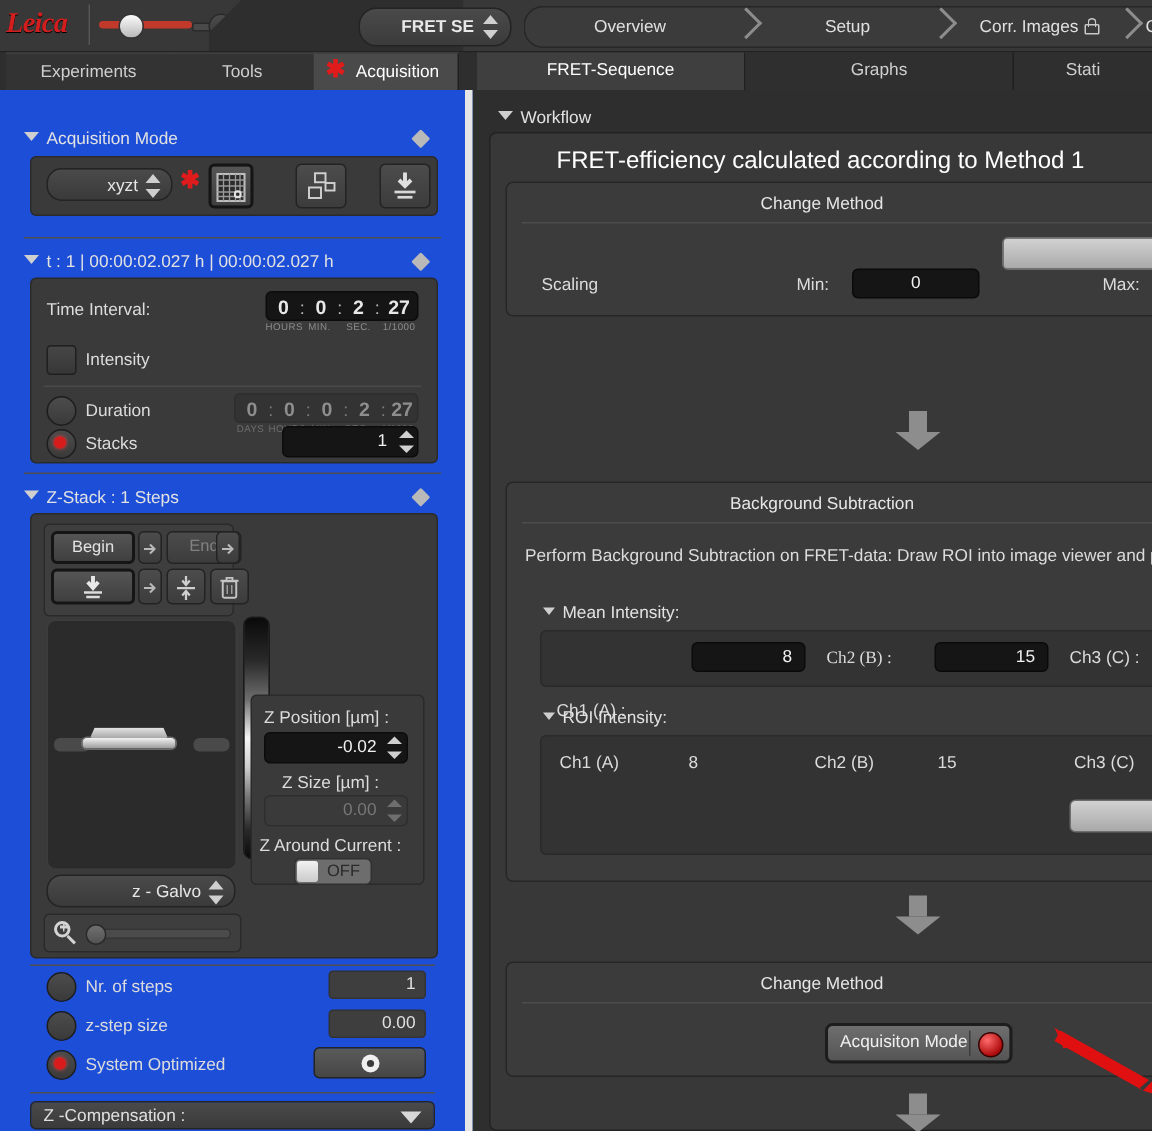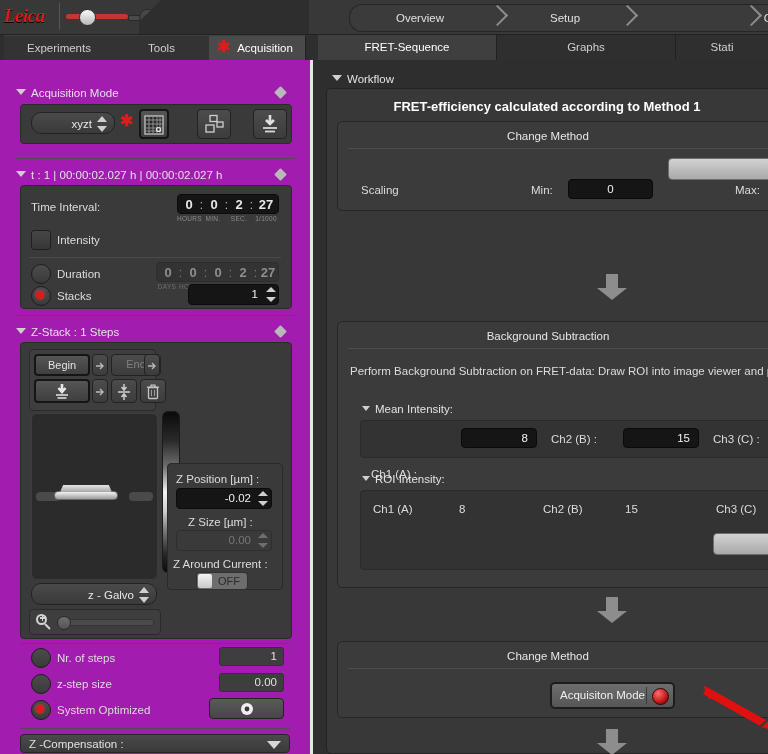--- a/index.html
+++ b/index.html
@@ -65,22 +65,22 @@
         border-top:1px solid #404040;}
   .ltab.active{background:#4a4a4a;color:#fff;}
   .redstar{position:absolute;font-size:16px;color:#e01b1b;line-height:1;font-weight:bold;}
 
   .rtabs{position:absolute;left:318px;top:35px;width:450px;height:25px;background:#2e2e2e;}
   .rtab{position:absolute;top:0;height:25px;line-height:25px;text-align:center;
         font-size:11.5px;color:#cfcfcf;background:#2f2f2f;border-right:1px solid #202020;}
   .rtab.active{background:#3f3f3f;color:#fff;}
 
   
-  .leftpanel{position:absolute;left:0;top:60px;width:310px;height:694px;background:#a21caf;
-             border-right:3px solid #e5e5e5;}
+  .leftpanel{position:absolute;left:0;top:60px;width:310px;height:694px;background:#1d4ed8;
+             border-right:5px solid #e5e5e5;}
   .sect-head{position:absolute;height:18px;line-height:18px;font-size:11.5px;color:#e2e2e2;}
   .tri{display:inline-block;width:0;height:0;border-left:5px solid transparent;
        border-right:5px solid transparent;border-top:6px solid #cfcfcf;
        vertical-align:2px;margin-right:5px;}
   .pin{position:absolute;width:9px;height:9px;background:#b9b9b9;
        transform:rotate(45deg);border-radius:1px;}
   .group{position:absolute;background:#3a3a3a;border:1px solid #2a2a2a;border-radius:4px;}
   .hsep{position:absolute;height:1px;background:#4e4e4e;}
 
   .lbl{position:absolute;font-size:11.5px;color:#dcdcdc;line-height:14px;}
@@ -155,21 +155,21 @@
   .wfbox{position:absolute;background:#383838;border:1px solid #222;border-radius:5px;}
   .stepbox{position:absolute;background:#3b3b3b;border:1px solid #262626;border-radius:5px;}
   .steptitle{position:absolute;height:20px;line-height:20px;text-align:center;
              font-size:11.5px;color:#e6e6e6;}
   .stepline{position:absolute;height:1px;background:#4d4d4d;}
   .arrowdown{position:absolute;width:30px;}
   .arrowdown .shaft{position:absolute;left:9px;top:0;width:12px;height:14px;background:#8d8d8d;}
   .arrowdown .head{position:absolute;left:0;top:14px;width:0;height:0;
       border-left:15px solid transparent;border-right:15px solid transparent;
       border-top:12px solid #8d8d8d;}
-  .bold-title{position:absolute;font-weight:bold;font-size:13px;color:#ffffff;text-align:center;}
+  .bold-title{position:absolute;font-weight:normal;font-size:16px;color:#ffffff;text-align:center;}
   .rfield{position:absolute;background:#151515;border:1px solid #0a0a0a;border-radius:4px;
           color:#f2f2f2;font-size:11.5px;text-align:center;box-sizing:border-box;}
   .litebtn{position:absolute;border-radius:4px;
            background:linear-gradient(#d2d2d2,#a9a9a9);border:1px solid #6d6d6d;
            box-sizing:border-box;text-align:center;color:#1c1c1c;font-size:11.5px;}
   .greybtn{position:absolute;border-radius:5px;
            background:linear-gradient(#6e6e6e,#555);border:2px solid #1d1d1d;
            box-sizing:border-box;color:#f0f0f0;font-size:11.5px;}
   .led{position:absolute;width:15px;height:15px;border-radius:50%;
        background:radial-gradient(circle at 35% 30%,#ff6b6b,#b00d0d 70%,#7a0606);
@@ -184,26 +184,31 @@
 
   <div class="topbar">
     <div class="leica-logo">Leica</div>
     <div class="logo-sep"></div>
     <div class="brightslider"></div>
     <div class="brightslider2"></div>
     <div class="brightknob"></div>
     <div class="roundbtn"></div>
     <div class="slant"></div>
 
+    <div class="mode-combo">
+      <div class="lbl">FRET SE</div>
+      <div class="spin-arrows"></div>
+    </div>
 
     <div class="wizard">
       <div class="wz" style="left:0;width:140px;">Overview</div>
       <div class="wzsep" style="left:138px;"></div>
       <div class="wz" style="left:160px;width:110px;">Setup</div>
       <div class="wzsep" style="left:268px;"></div>
+      <div class="wz" style="left:288px;width:110px;"><span>Corr. Images</span><span class="lockicon"></span></div>
       <div class="wzsep" style="left:392px;"></div>
       <div class="wz" style="left:406px;width:30px;">Co</div>
     </div>
   </div>
 
   <div class="ltabs">
     <div class="ltab" style="left:4px;width:110px;"><span>Experiments</span></div>
     <div class="ltab" style="left:114px;width:95px;"><span>Tools</span></div>
     <div class="ltab active" style="left:209px;width:96px;">
       <span class="redstar" style="left:8px;top:3px;">✱</span>
@@ -489,21 +494,21 @@
         <div class="lbl" style="left:12px;top:42px;width:460px;white-space:nowrap;">Perform Background Subtraction on FRET-data: Draw ROI into image viewer and press</div>
 
         <div class="sect-head" style="left:24px;top:78px;">
           <span class="tri" style="border-top-width:5px;border-left-width:4px;border-right-width:4px;"></span><span>Mean Intensity:</span>
         </div>
         <div class="group" style="left:22px;top:98px;width:425px;height:36px;background:#333;">
           <div class="lbl" style="left:10px;top:11px;margin-top:35px;">Ch1 (A) :</div>
           <div class="rfield" style="left:100px;top:7px;width:76px;height:20px;line-height:18px;text-align:right;padding-right:8px;">
             <span>8</span>
           </div>
-          <div class="lbl" style="left:190px;top:11px;">Ch2 (B) :</div>
+          <div class="lbl" style="left:190px;top:11px;font-family:Liberation Serif, serif;">Ch2 (B) :</div>
           <div class="rfield" style="left:262px;top:7px;width:76px;height:20px;line-height:18px;text-align:right;padding-right:8px;">
             <span>15</span>
           </div>
           <div class="lbl" style="left:352px;top:11px;">Ch3 (C) :</div>
 
         </div>
 
         <div class="sect-head" style="left:24px;top:148px;">
           <span class="tri" style="border-top-width:5px;border-left-width:4px;border-right-width:4px;"></span><span>ROI Intensity:</span>
         </div>

